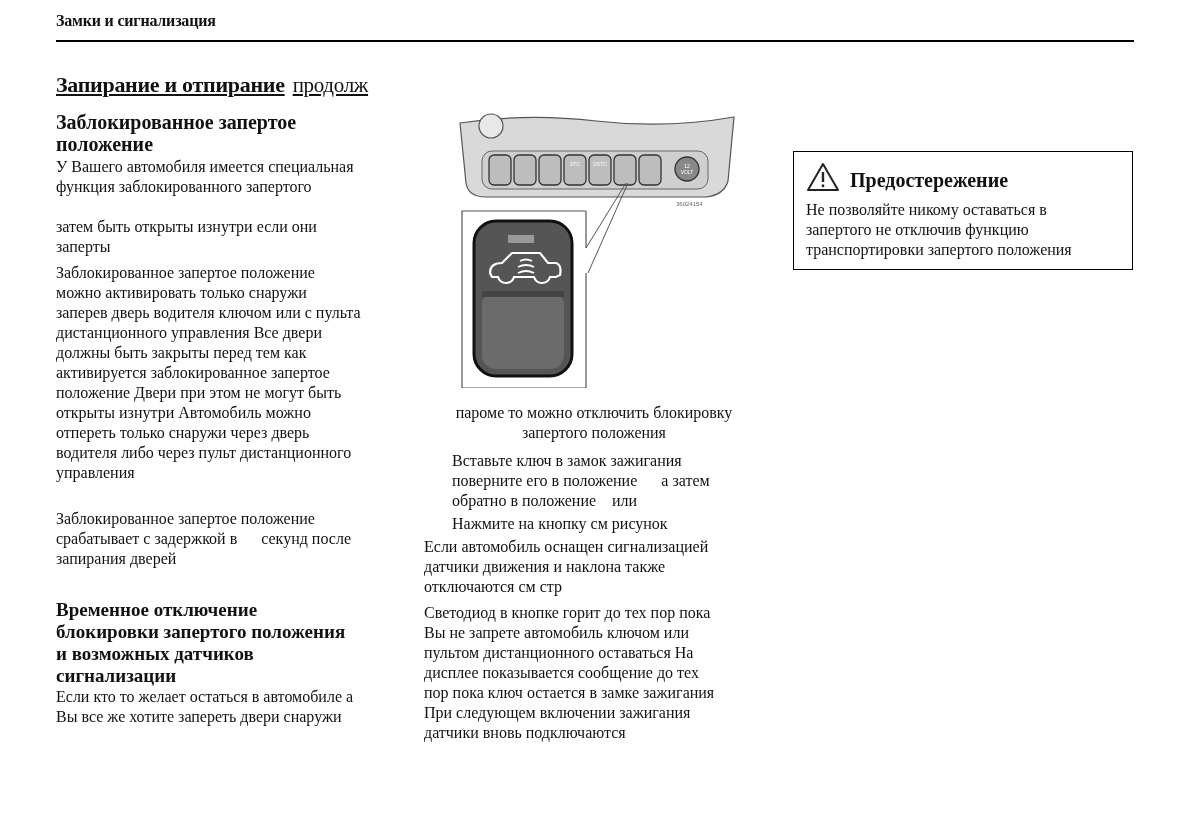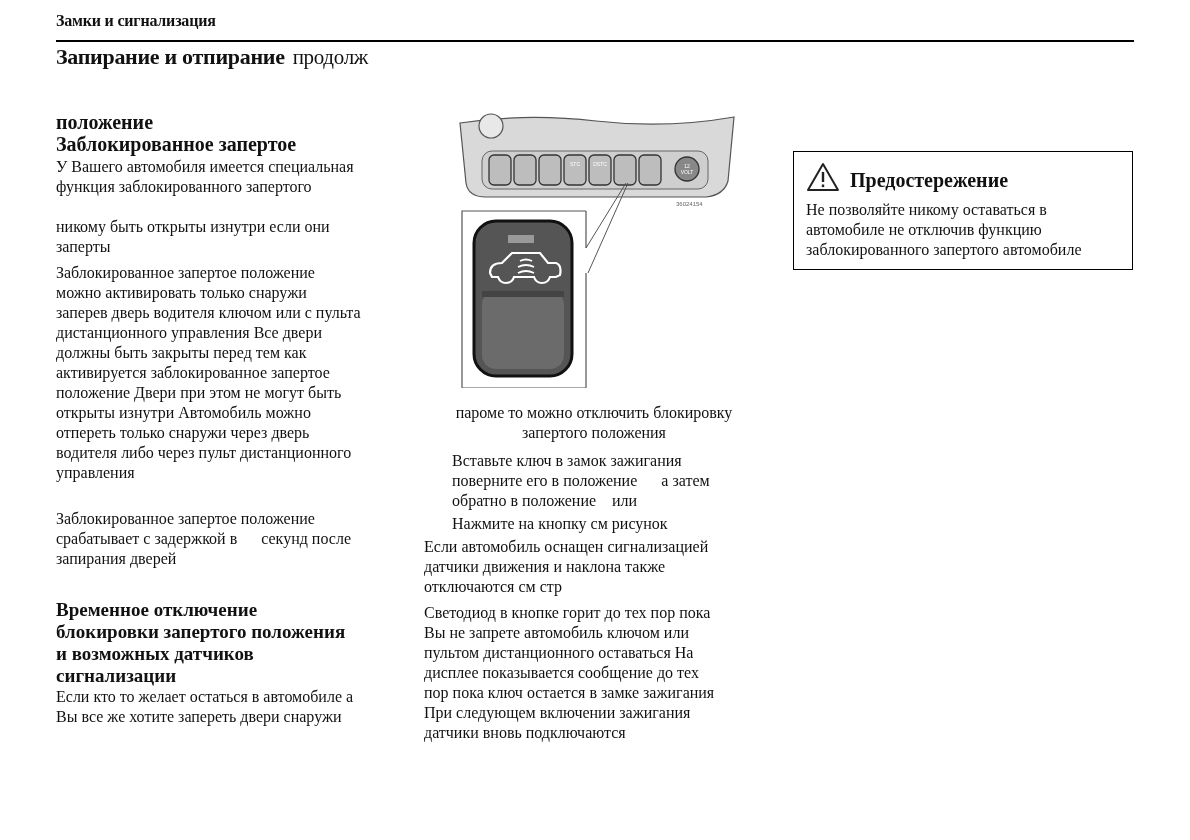--- a/index.html
+++ b/index.html
@@ -1,19 +1,19 @@
 <!DOCTYPE html>
 <html><head>
 <meta charset="utf-8">
 <style>
   html, body { margin:0; padding:0; background:#fff; }
   body { width:1190px; height:840px; position:relative; overflow:hidden; font-family:"Liberation Serif", serif; color:#111; }
   .header-title { position:absolute; left:56px; top:12px; font-size:16px; font-weight:bold; letter-spacing:-0.2px; }
   .header-rule { position:absolute; left:56px; top:40px; width:1078px; height:2px; background:#000; }
-  .page-title { position:absolute; left:56px; top:44px; font-size:22px; font-weight:bold; letter-spacing:-0.3px; }
+  .page-title { position:absolute; left:56px; top:72px; font-size:22px; font-weight:bold; letter-spacing:-0.3px;text-decoration:underline; }
   .page-title .cont { font-weight:normal; font-size:21px; margin-left:8px; }
   .col { position:absolute; font-size:16px; line-height:20px; }
   .col p { margin:0 0 6px 0; }
   .h2 { font-size:20px; font-weight:bold; line-height:22px; margin:0 0 2px 0; }
   .h2b { font-size:19px; font-weight:bold; line-height:22px; margin:0 0 2px 0; }
   .indent { padding-left:28px; }
   .col1 { left:56px; top:111px; width:345px; }
   .col2 { left:424px; top:403px; width:340px; }
   .figure { position:absolute; left:456px; top:113px; width:280px; height:275px; }
   .fig-code { position:absolute; left:676px; top:201px; font-size:6px; font-family:"Liberation Sans", sans-serif; color:#666; }
@@ -26,28 +26,28 @@
 
 <div class="header-title">Замки и сигнализация</div>
 <div class="header-rule"></div>
 
 <div class="page-title">
   <span>Запирание и отпирание</span><span class="cont">продолж</span>
 </div>
 
 <div class="col col1">
   <div class="h2">
+    <div>Заблокированное запертое</div>
     <div>положение</div>
-    <div>Заблокированное запертое</div>
   </div>
   <p>
     <span>У Вашего автомобиля имеется специальная</span><br>
     <span>функция заблокированного запертого</span><br>
     <br>
-    <span>никому быть открыты изнутри  если они</span><br>
+    <span>затем быть открыты изнутри  если они</span><br>
     <span>заперты</span>
   </p>
   <p>
     <span>Заблокированное запертое положение</span><br>
     <span>можно активировать только снаружи</span><br>
     <span>заперев дверь водителя ключом или с пульта</span><br>
     <span>дистанционного управления  Все двери</span><br>
     <span>должны быть закрыты перед тем  как</span><br>
     <span>активируется заблокированное запертое</span><br>
     <span>положение  Двери при этом не могут быть</span><br>
@@ -144,16 +144,16 @@
   <div class="wtitle">
     <svg width="34" height="30" viewBox="0 0 34 30">
       <path d="M17,2 L32,28 L2,28 Z" fill="none" stroke="#222" stroke-width="2" stroke-linejoin="round"></path>
       <rect x="15.8" y="10" width="2.4" height="10" fill="#222"></rect>
       <rect x="15.8" y="22.5" width="2.4" height="2.6" fill="#222"></rect>
     </svg>
     <span>Предостережение</span>
   </div>
   <div class="wtext">
     <span>Не позволяйте никому оставаться в</span><br>
-    <span>автомобиле  не отключив функцию</span><br>
-    <span>заблокированного запертого автомобиле</span>
+    <span>запертого  не отключив функцию</span><br>
+    <span>транспортировки запертого положения</span>
   </div>
 </div>
 
 </body></html>

